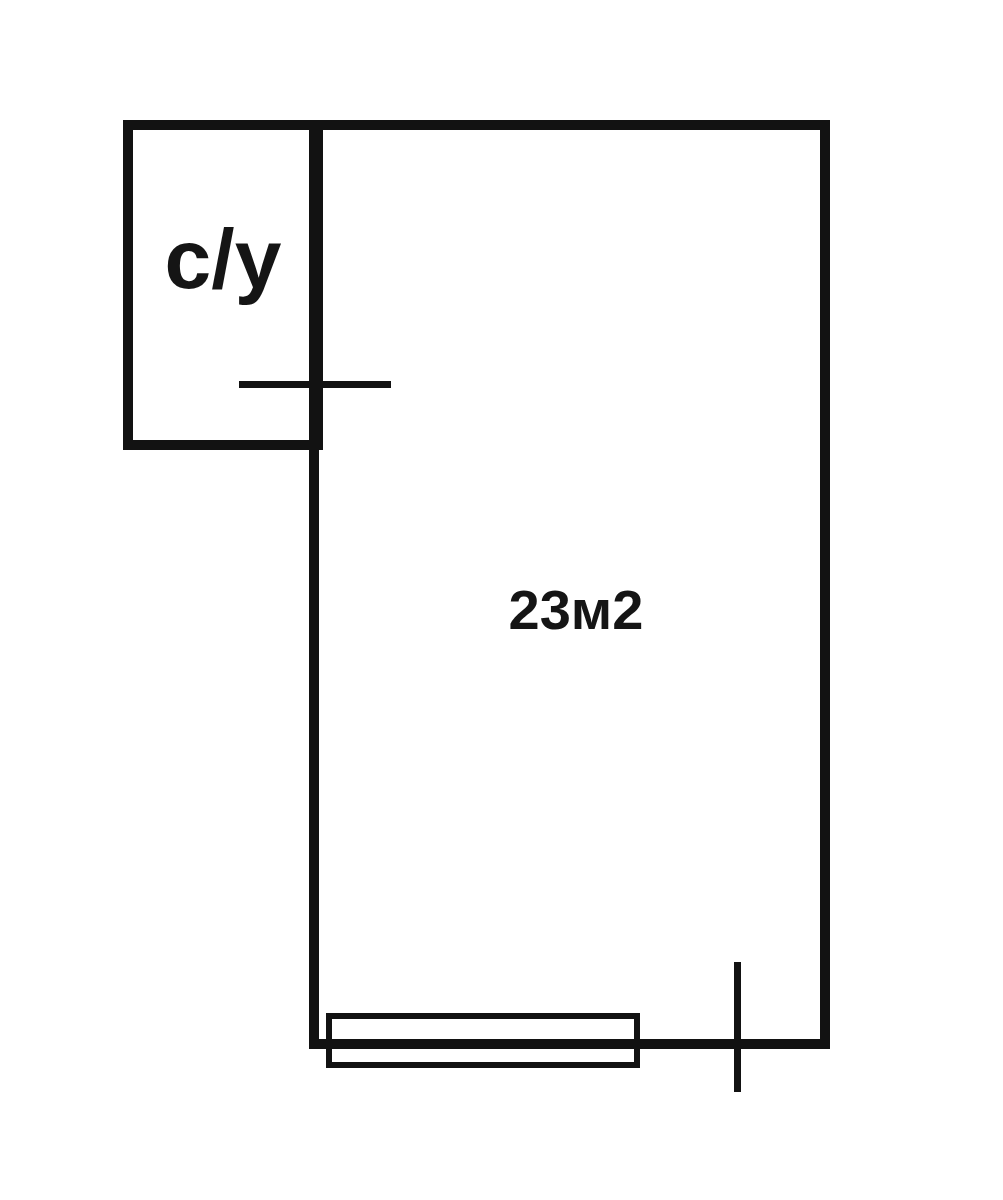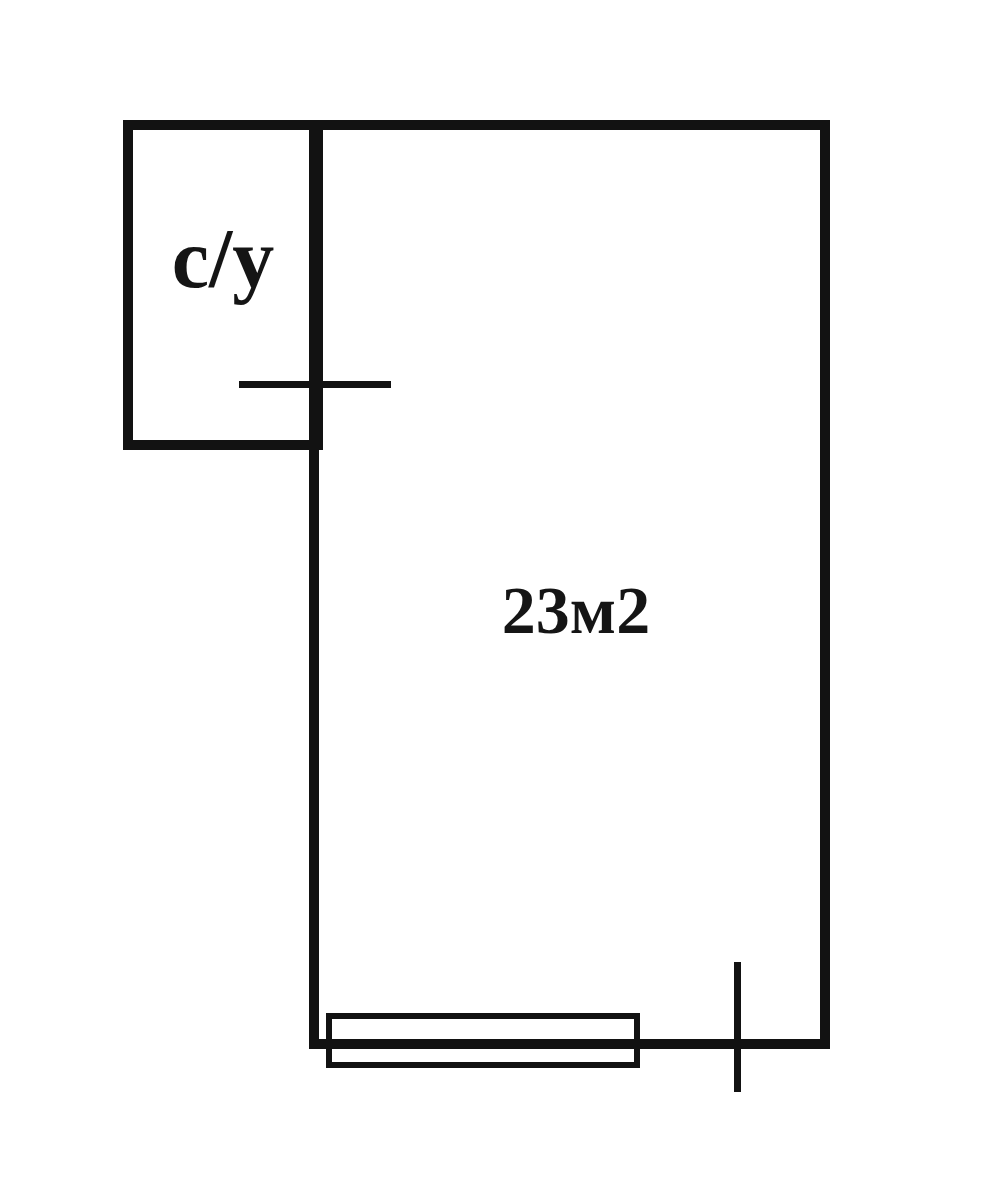--- a/index.html
+++ b/index.html
@@ -11,21 +11,21 @@
     margin: 0;
     padding: 0;
     background: var(--background);
   }
   .canvas {
     position: relative;
     width: 1003px;
     height: 1200px;
     background: var(--background);
     overflow: hidden;
-    font-family: Liberation Serif, serif;
+    font-family: Liberation Sans, sans-serif;
     text-align: center;
   }
   .room {
     position: absolute;
     box-sizing: border-box;
     border: 10px solid var(--wall);
     background: transparent;
   }
   .room-main {
     left: 309px;
@@ -56,21 +56,21 @@
     top: 196px;
     width: 180px;
     height: 125px;
     font-size: 84px;
   }
   .area-label-box {
     left: 420px;
     top: 550px;
     width: 312px;
     height: 120px;
-    font-size: 68px;
+    font-size: 56px;
   }
   .door-marker {
     position: absolute;
     background: var(--wall);
   }
   .door-marker-h {
     left: 239px;
     top: 381px;
     width: 152px;
     height: 7px;

